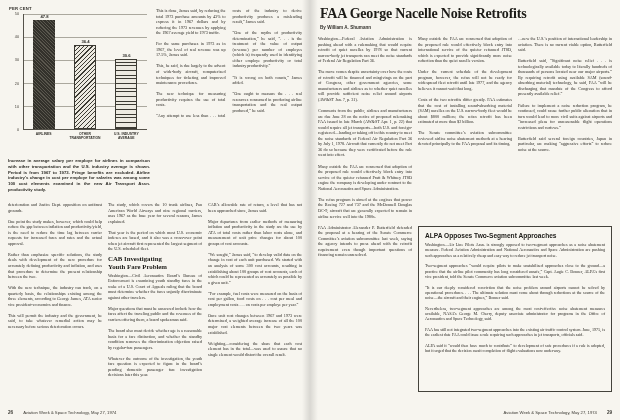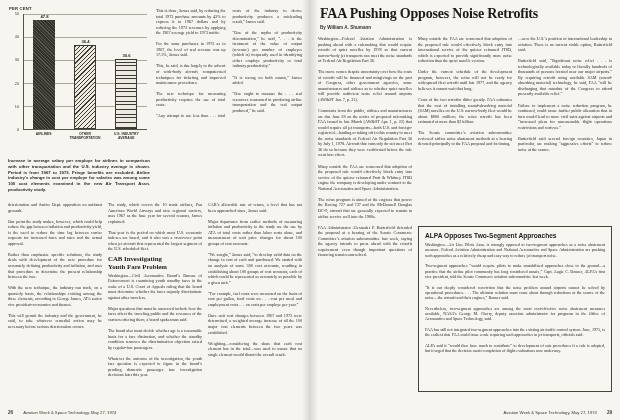--- a/index.html
+++ b/index.html
@@ -173,21 +173,21 @@
     </div>
 
     <div class="footer">
       <span class="folio">26</span>
       <span>Aviation Week &amp; Space Technology, May 27, 1974</span>
     </div>
   </div>
 
   <div class="page" id="page-right">
 
-    <div id="faa-headline">FAA Pushing Opposes Noise Retrofits</div>
+    <div id="faa-headline">FAA George Nacelle Noise Retrofits</div>
     <div id="faa-byline">By William A. Shumann</div>
 
     <div id="faa-cols">
       <div class="col body-text">Washington—Federal Aviation Administration is pushing ahead with a rulemaking that would require retrofit of quiet nacelles by 1978 so that current narrow-body jet transports can meet the noise standards of Federal Air Regulation Part 36.
 
 The move comes despite uncertainty over how the costs of retrofit will be financed and misgivings on the part of Congress, other government agencies, some manufacturers and airlines as to whether quiet nacelles will provide sufficient noise relief around airports (AW&amp;ST Jan. 7, p. 31).
 
 Comments from the public, airlines and manufacturers are due June 28 on the notice of proposed rulemaking FAA issued in late March (AW&amp;ST Apr. 1, p. 22) that would require all jet transports—both U.S. and foreign-registered—landing or taking off in this country to meet the noise standards of Federal Air Regulation Part 36 by July 1, 1978. Aircraft that currently do not meet Part 36 do so because they were certificated before the rule went into effect.
 
 Many outside the FAA are concerned that adoption of the proposed rule would effectively block entry into service of the quieter refanned Pratt &amp; Whitney JT8D engine the company is developing under contract to the National Aeronautics and Space Administration.

